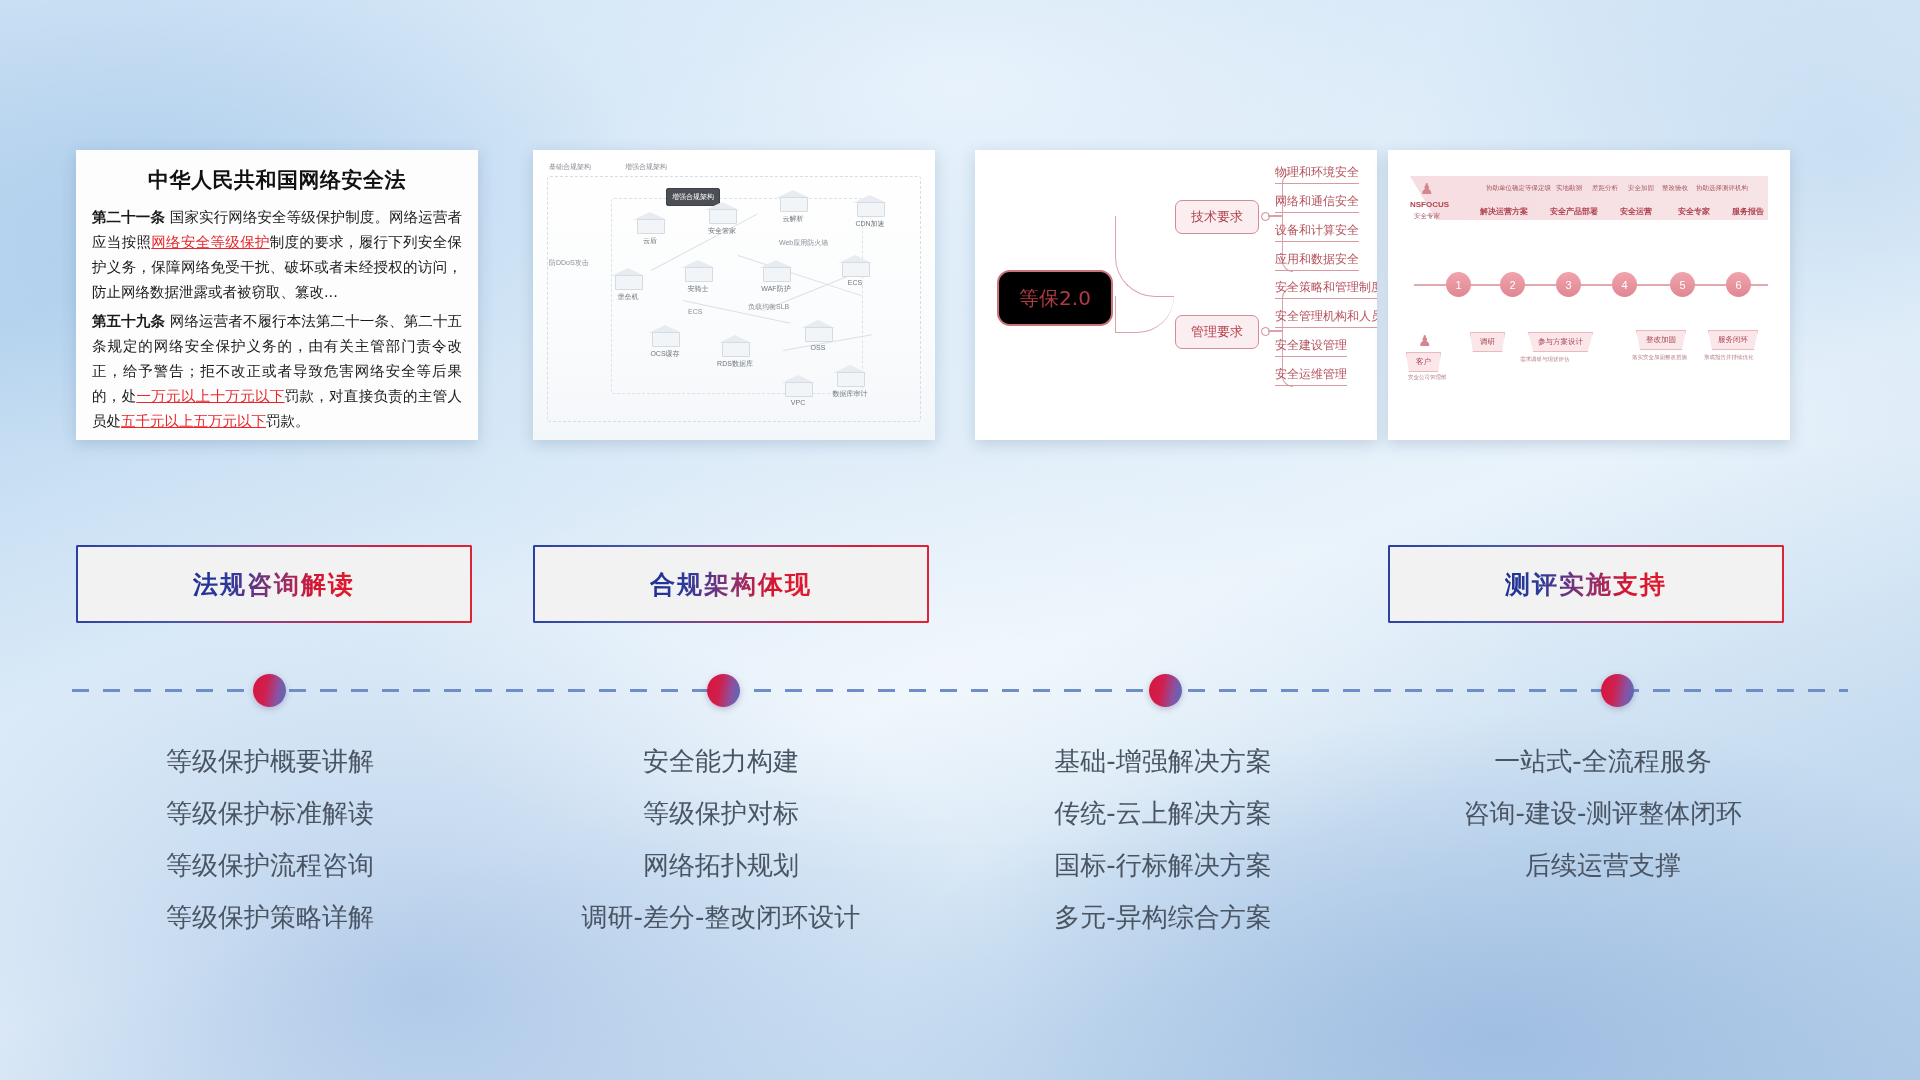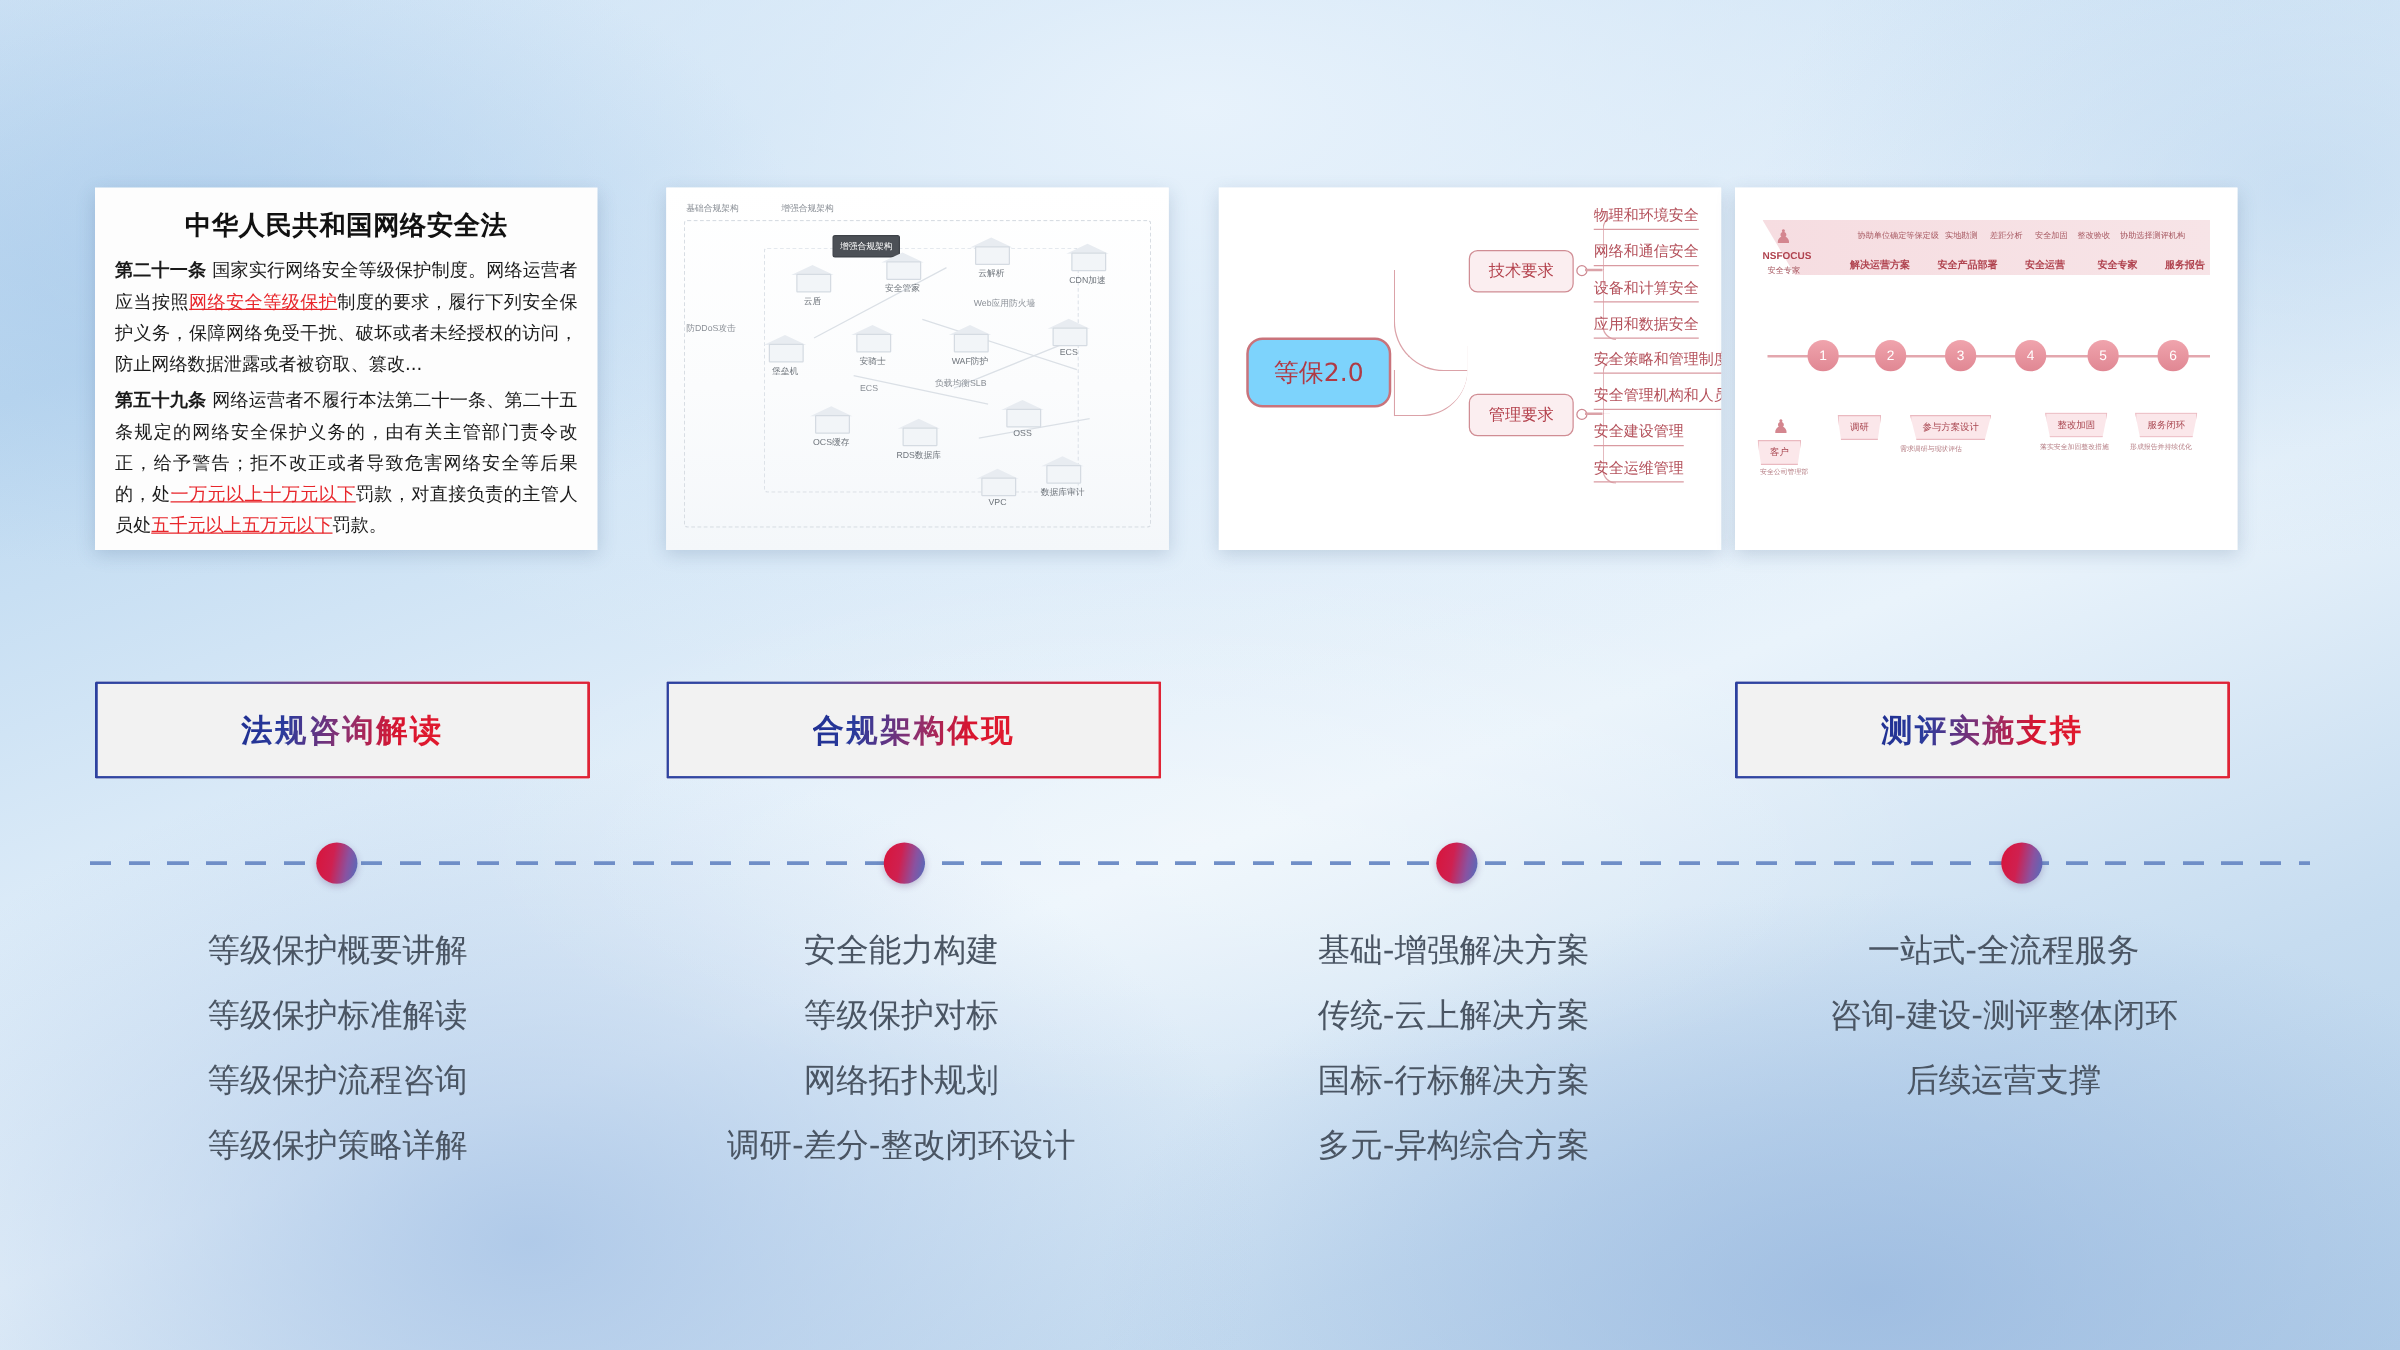--- a/index.html
+++ b/index.html
@@ -55,21 +55,21 @@
   .node .body{position:absolute;left:4px;top:7px;width:26px;height:13px;background:#f2f5f8;border:1px solid #d5dbe2;border-radius:1px;}
   .node .cap{position:absolute;left:50%;transform:translateX(-50%);top:24px;font-size:7px;color:#6f757c;white-space:nowrap;}
   .chip{position:absolute;background:#f5f7fa;border:1px solid #d6dce3;border-radius:2px;
         font-size:7px;color:#5e646b;padding:3px 5px;white-space:nowrap;}
   .chip.dark{background:#4c5056;color:#fff;border-color:#3e4248;}
   .line{position:absolute;background:#dbe0e6;height:1px;transform-origin:0 0;}
 
   
   .mind{position:relative;width:100%;height:100%;background:#fff;}
   .mm-root{position:absolute;left:22px;top:120px;width:112px;height:52px;
-      border:2.5px solid #c9737b;border-radius:13px;background:#7dd3fc;
+      border:2.5px solid #c9737b;border-radius:13px;background:#000000;
       display:flex;align-items:center;justify-content:center;
       font-size:20px;color:#b03a45;font-family:"DejaVu Sans","Liberation Sans",sans-serif;}
   .mm-branch{position:absolute;width:82px;height:32px;border:1.6px solid #d08d94;border-radius:7px;
       background:#fbeef0;display:flex;align-items:center;justify-content:center;
       font-size:13px;color:#b4424d;font-family:"DejaVu Serif","Liberation Serif",serif;}
   .mm-branch.b1{left:200px;top:50px;}
   .mm-branch.b2{left:200px;top:165px;}
   .mm-leaf{position:absolute;left:300px;font-size:12px;color:#b4515b;white-space:nowrap;
       font-family:"DejaVu Serif","Liberation Serif",serif;padding-bottom:2px;
       border-bottom:1.6px solid #d99aa1;}

